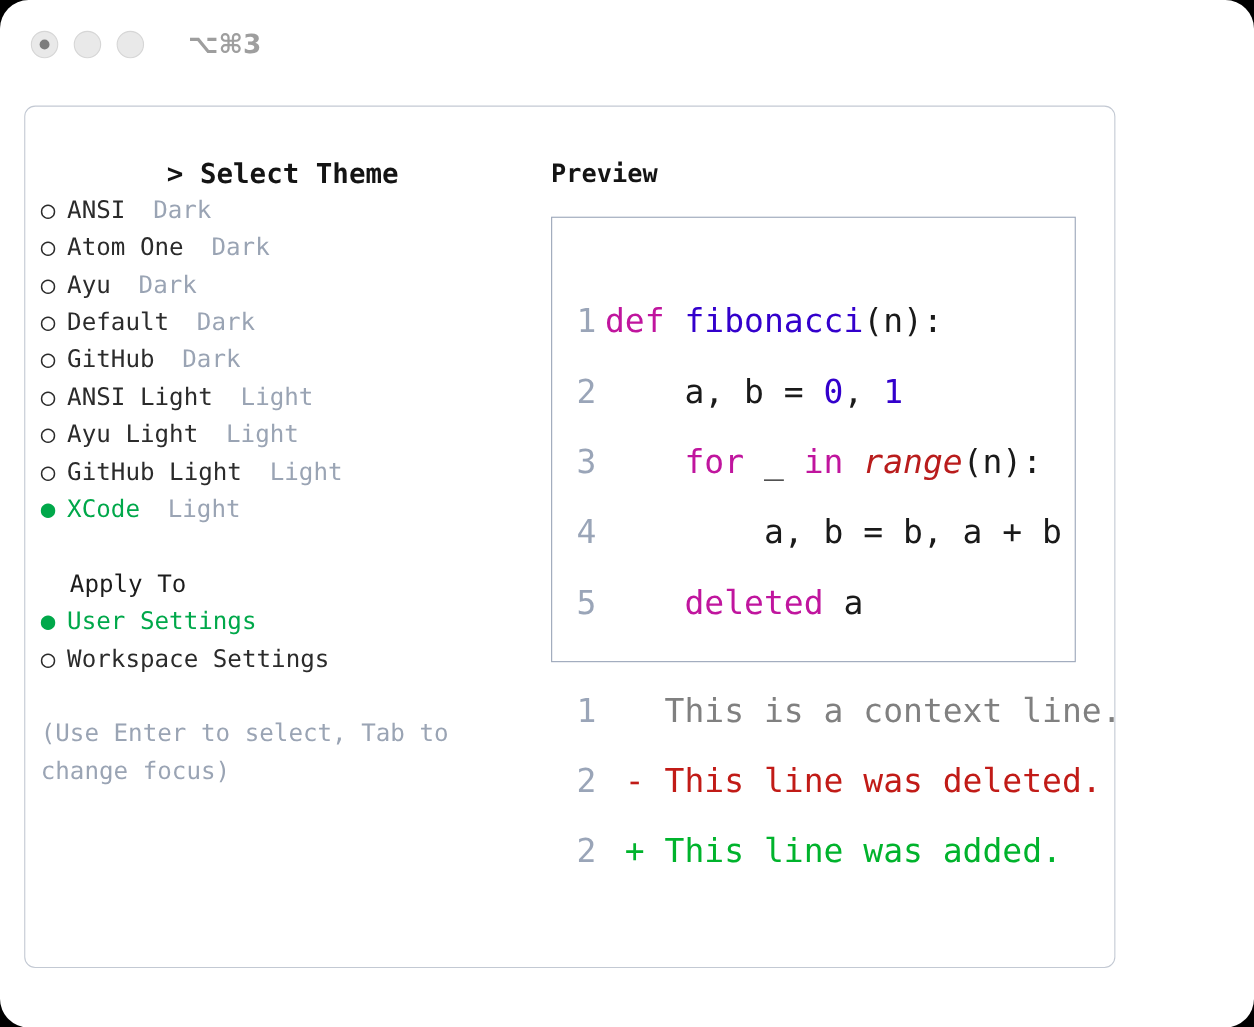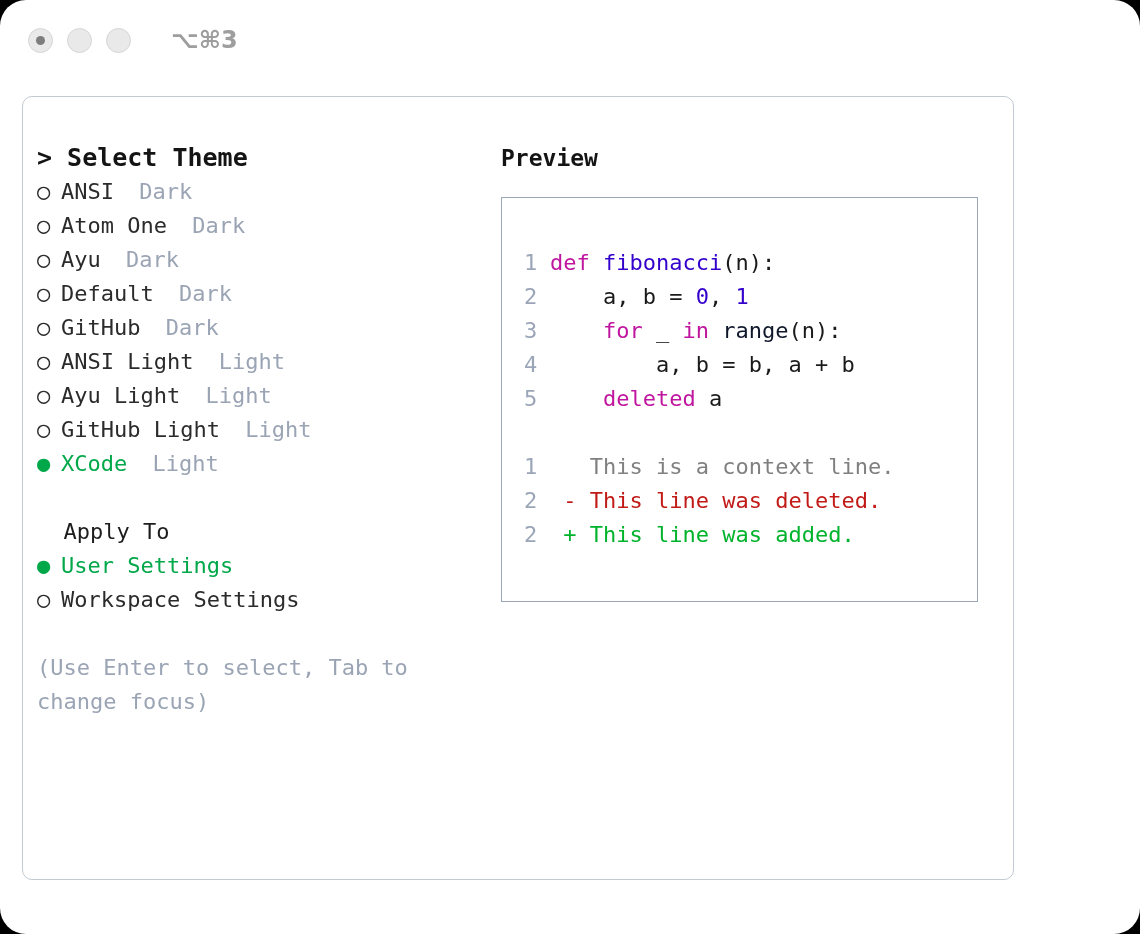--- a/index.html
+++ b/index.html
@@ -101,20 +101,21 @@
   }
 
   
   .section-title {
     font-size: 25px;
     font-weight: bold;
     color: #141414;
     line-height: 34px;
     white-space: pre;
     font-family: "DejaVu Sans Mono", monospace;
+    text-align: center;
   }
   .row {
     display: block;
     font-size: 22px;
     line-height: 34px;
     color: #2b2b2b;
     white-space: pre;
     font-family: "DejaVu Sans Mono", monospace;
   }
   .bullet {
@@ -157,33 +158,34 @@
   }
   .preview-box {
     width: 477px;
     height: 405px;
     border: 1.5px solid #9aa5b8;
     background: #ffffff;
     box-sizing: border-box;
     padding: 48px 0 0 22px;
   }
   .code-line {
-    font-size: 22px;
-    line-height: 34px;
-    white-space: pre;
-    font-family: "DejaVu Sans Mono", monospace;
+    font-size: 30px;
+    line-height: 34px;
+    white-space: pre;
+    font-family: "DejaVu Sans Mono", monospace;
+    margin-top: 30px;
   }
   .ln {
     color: #9aa5b8;
     display: inline-block;
     width: 26px;
   }
   .kw   { color: #c0159e; }
   .fn   { color: #3300cc; }
-  .call { color: #0f172a; }
+  .call { color: #b91c1c; font-style: italic; }
   .num  { color: #3300cc; }
   .pln  { color: #1a1a1a; }
   .ctx  { color: #808080; }
   .del  { color: #c11b17; }
   .add  { color: #00b32c; }
   .gap  { height: 34px; }
 </style>
 </head>
 <body>
 

